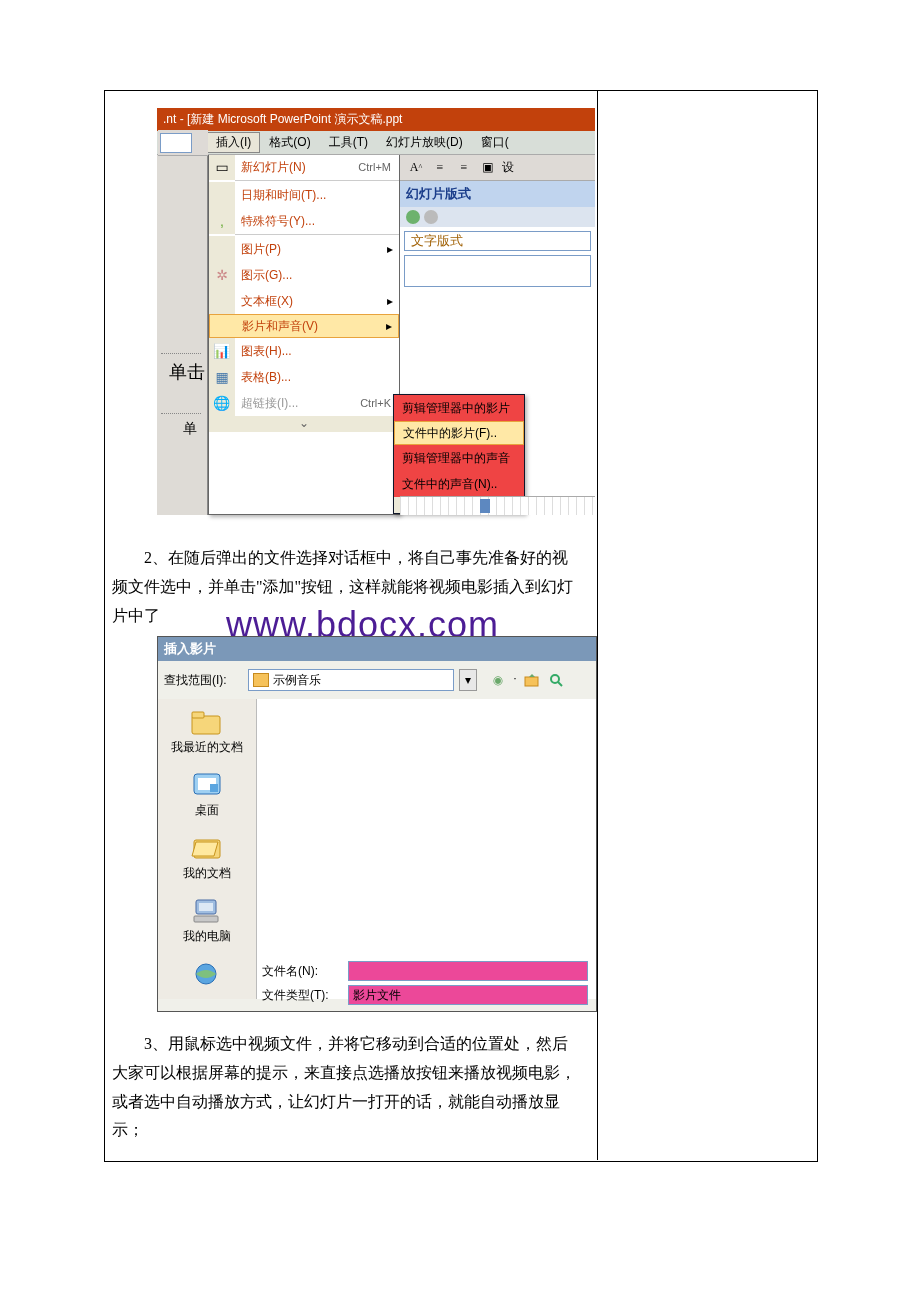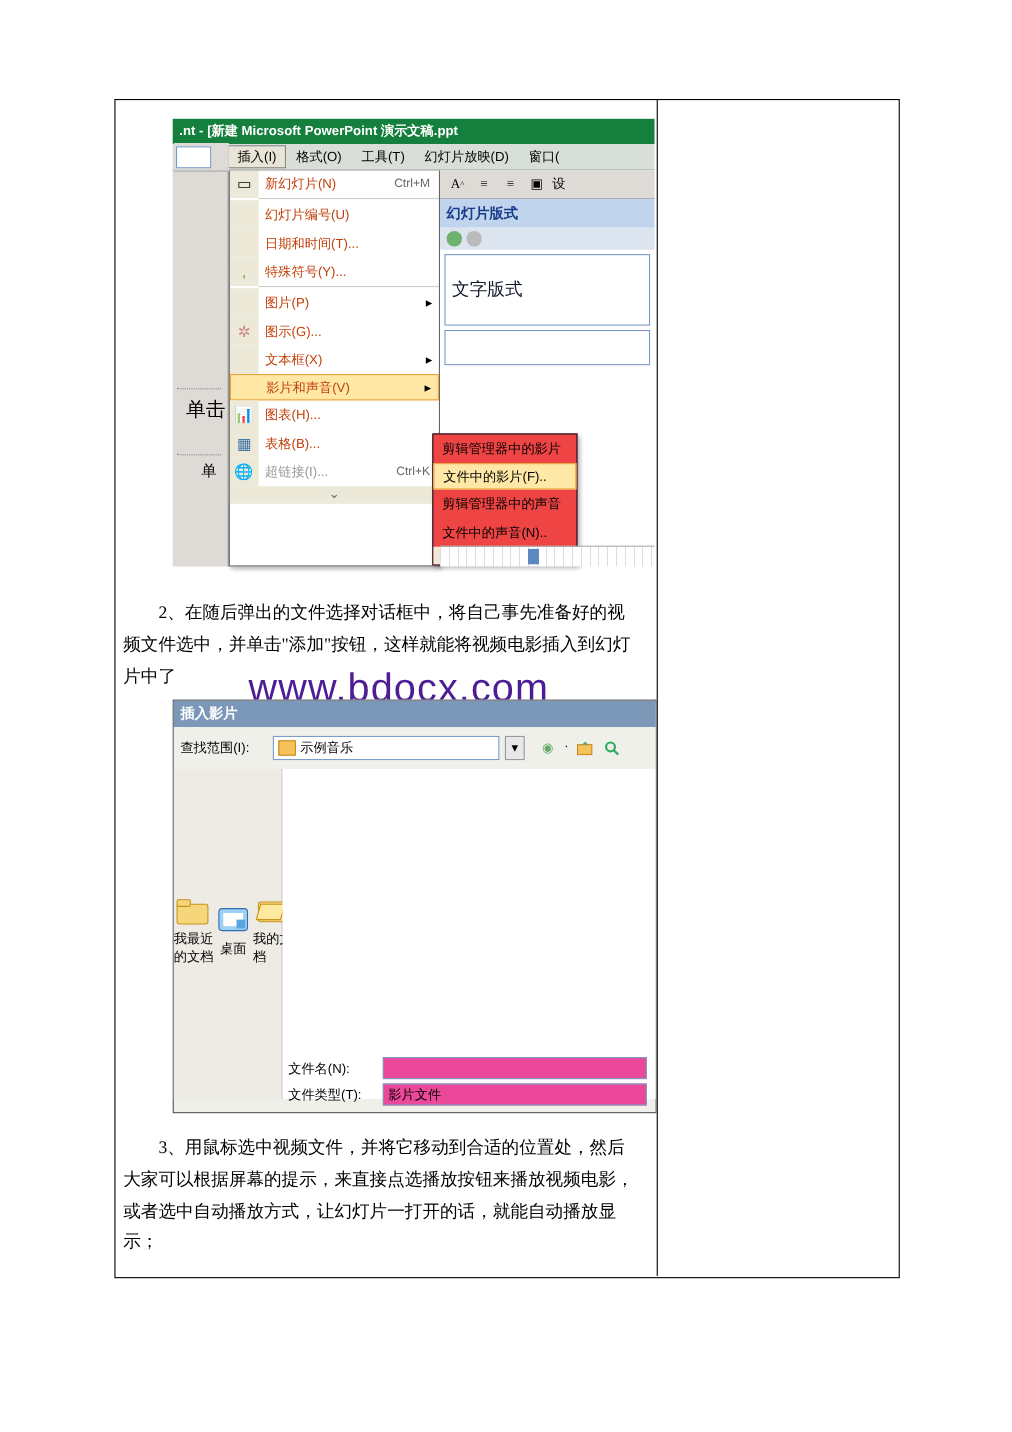--- a/index.html
+++ b/index.html
@@ -35,26 +35,26 @@
 .ss1 {
   position: absolute;
   left: 157px;
   top: 108px;
   width: 438px;
   height: 410px;
   font-family: "Tahoma", Arial, sans-serif;
   font-size: 12px;
 }
 .titlebar {
-  background: #15803d;
+  background: #c2410c;
   color: #fff;
   height: 23px;
   line-height: 23px;
   padding-left: 6px;
-  font-weight: bold;
+  font-weight: normal;
 }
 .menubar {
   background: #d8ded8;
   height: 23px;
   border-bottom: 1px solid #aaa;
   display: flex;
   align-items: center;
   padding-left: 4px;
   position: relative;
 }
@@ -242,23 +242,23 @@
 .taskpane-sub {
   background: #d7e3f1;
   padding: 4px 6px;
   color: #1a3d8a;
   font-size: 12px;
 }
 .taskpane-item {
   background: #fff;
   border: 1px solid #7a9cc7;
   margin: 4px;
-  padding: 21px 6px;
-  font-size: 16px;
-  color: #0f172a;
+  padding: 0 6px;
+  font-size: 13px;
+  color: #a16207;
 }
 .taskpane-thumb {
   background: #fff;
   border: 1px solid #7a9cc7;
   margin: 4px;
   height: 30px;
 }
 .ruler {
   height: 18px;
   background: repeating-linear-gradient(90deg, #ddd 0, #ddd 1px, #fff 1px, #fff 8px);
@@ -357,21 +357,21 @@
 }
 .ss2 .main {
   display: flex;
   height: 300px;
 }
 .ss2 .sidebar {
   width: 98px;
   background: #eeebe4;
   border-right: 1px solid #bbb;
   display: flex;
-  flex-direction: row;
+  flex-direction: column;
   align-items: center;
   padding-top: 8px;
 }
 .ss2 .place {
   display: flex;
   flex-direction: column;
   align-items: center;
   margin-bottom: 14px;
 }
 .ss2 .place .icon {
@@ -454,24 +454,20 @@
 
       <div class="dropdown-menu" style="margin-top:-2px">
         <div class="mrow">
           <div class="iconcol">
               <span>▭</span>
             </div>
           <div class="lbl">新幻灯片(N)</div>
           <div class="kb">Ctrl+M</div>
         </div>
         <div class="sep"></div>
-        <div class="mrow">
-          <div class="iconcol"></div>
-          <div class="lbl">幻灯片编号(U)</div>
-        </div>
         <div class="mrow">
           <div class="iconcol"></div>
           <div class="lbl">日期和时间(T)...</div>
         </div>
         <div class="mrow">
           <div class="iconcol">
               <span style="color:#6a3">,</span>
             </div>
           <div class="lbl">特殊符号(Y)...</div>
         </div>

